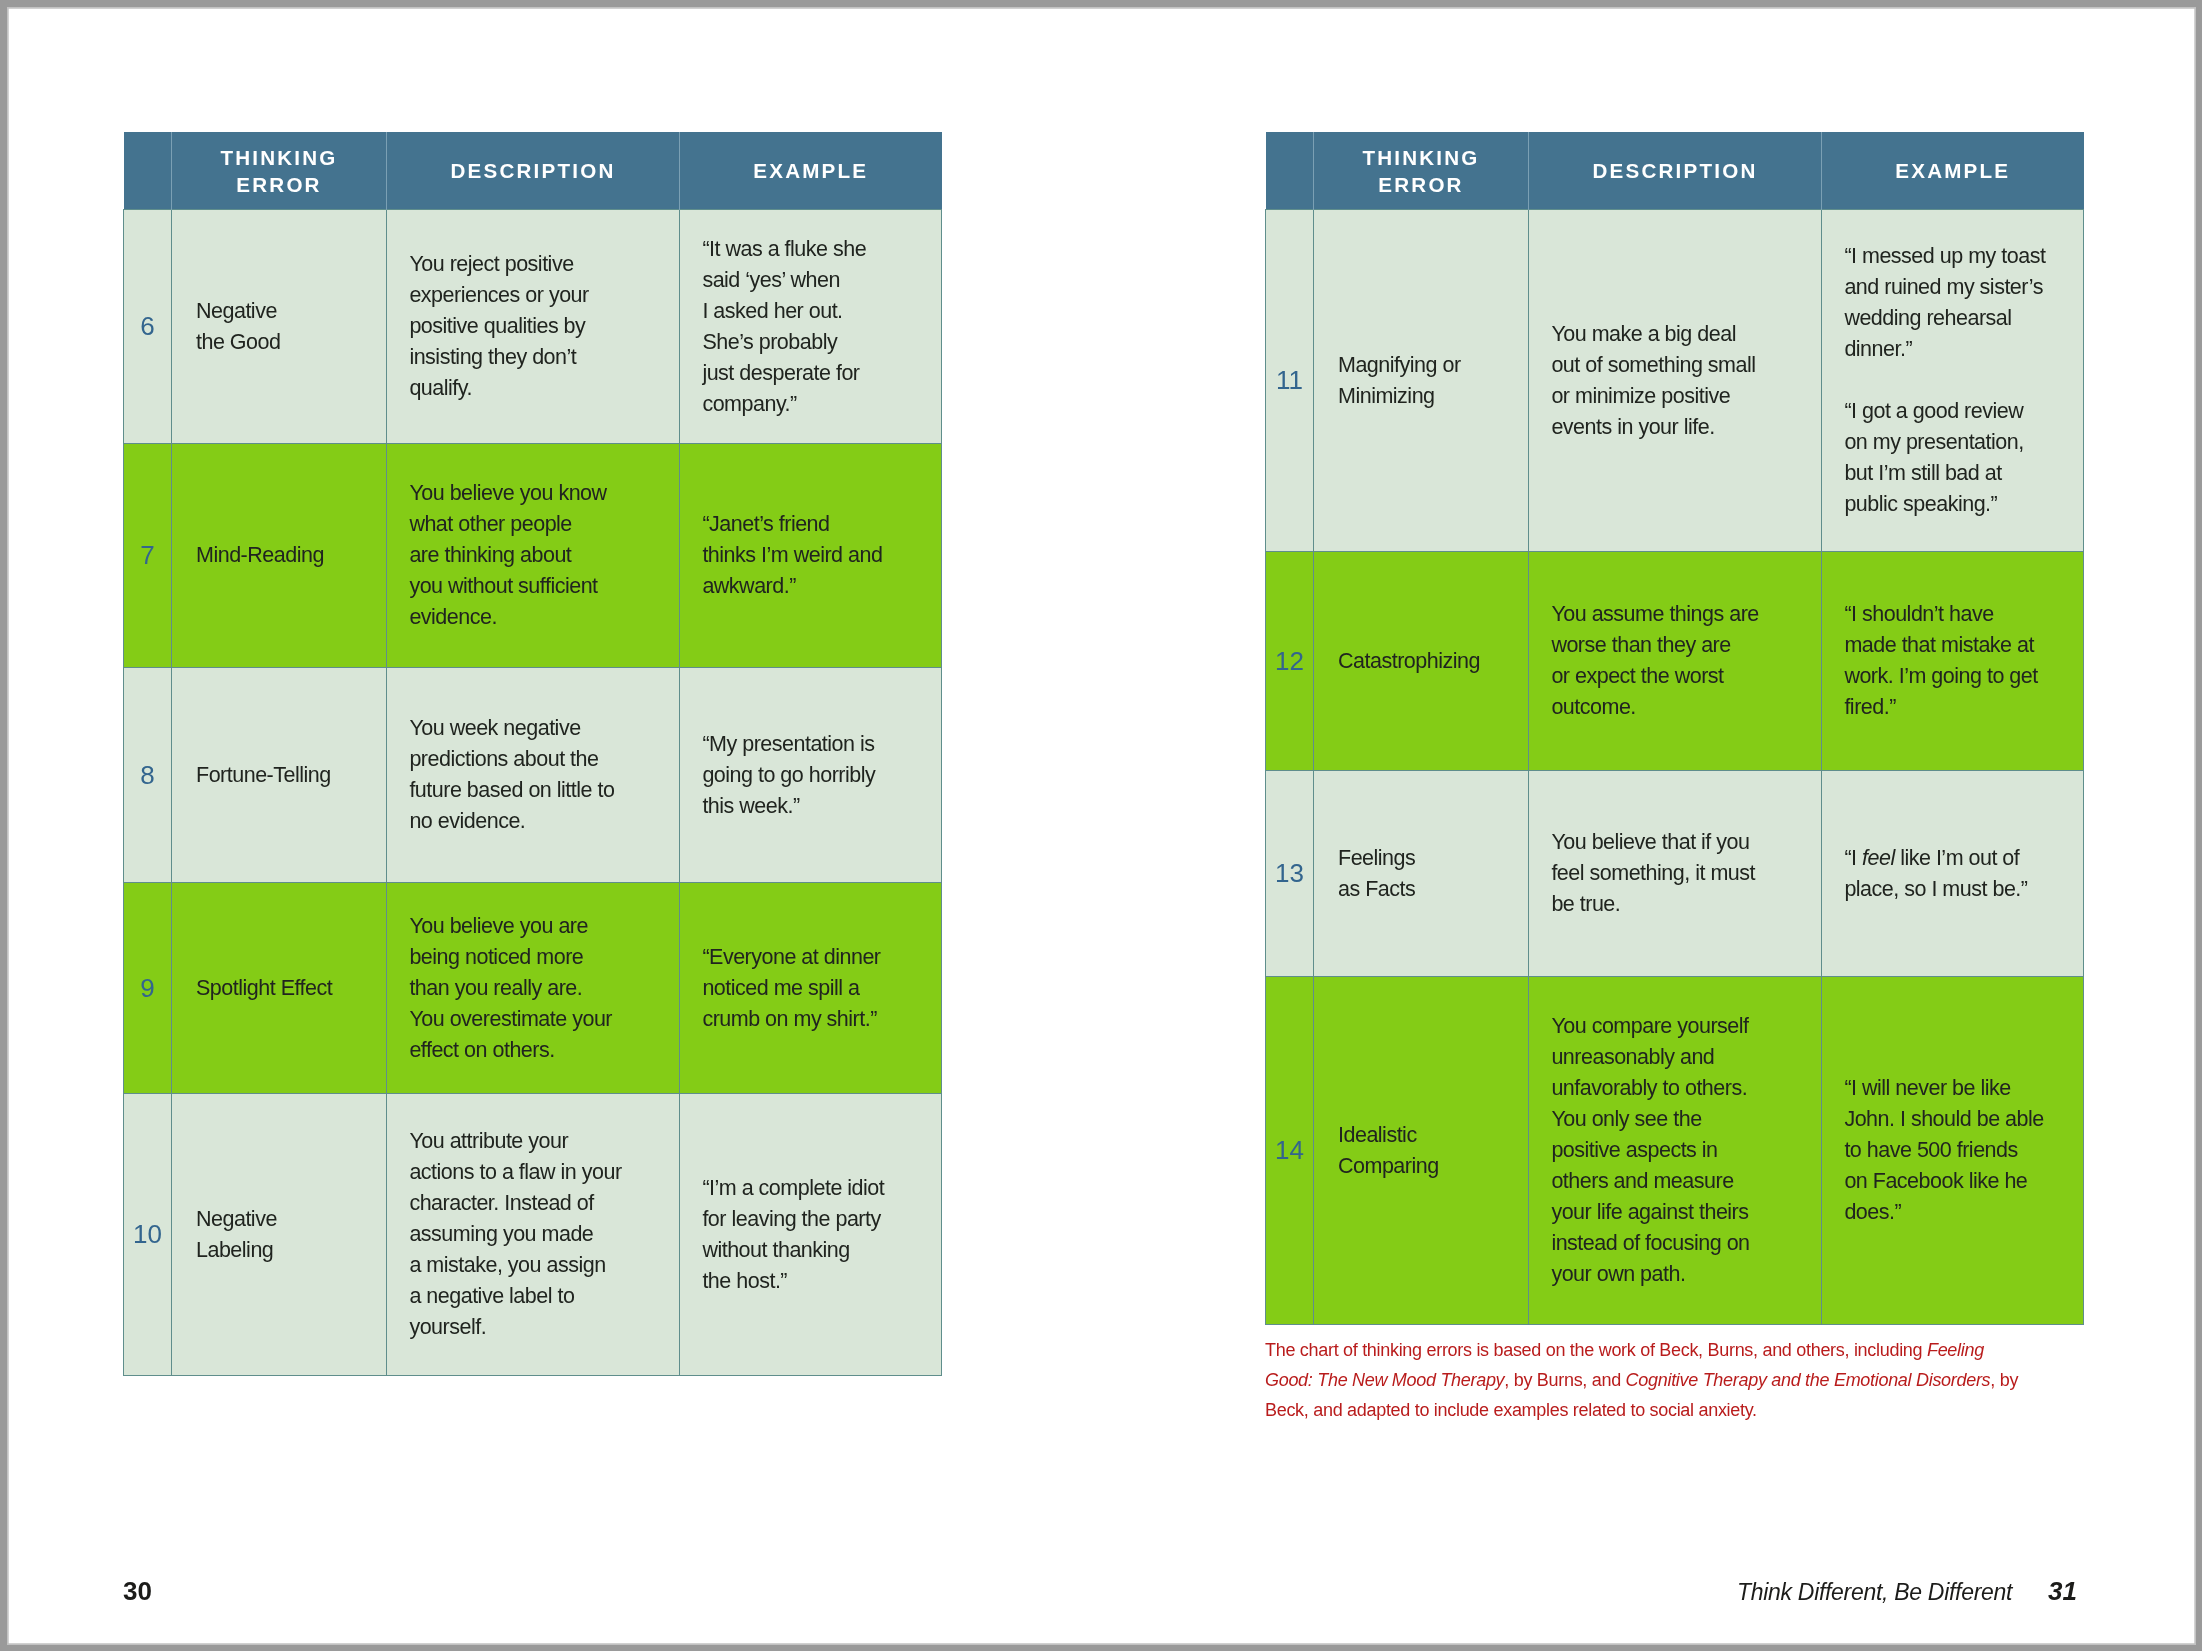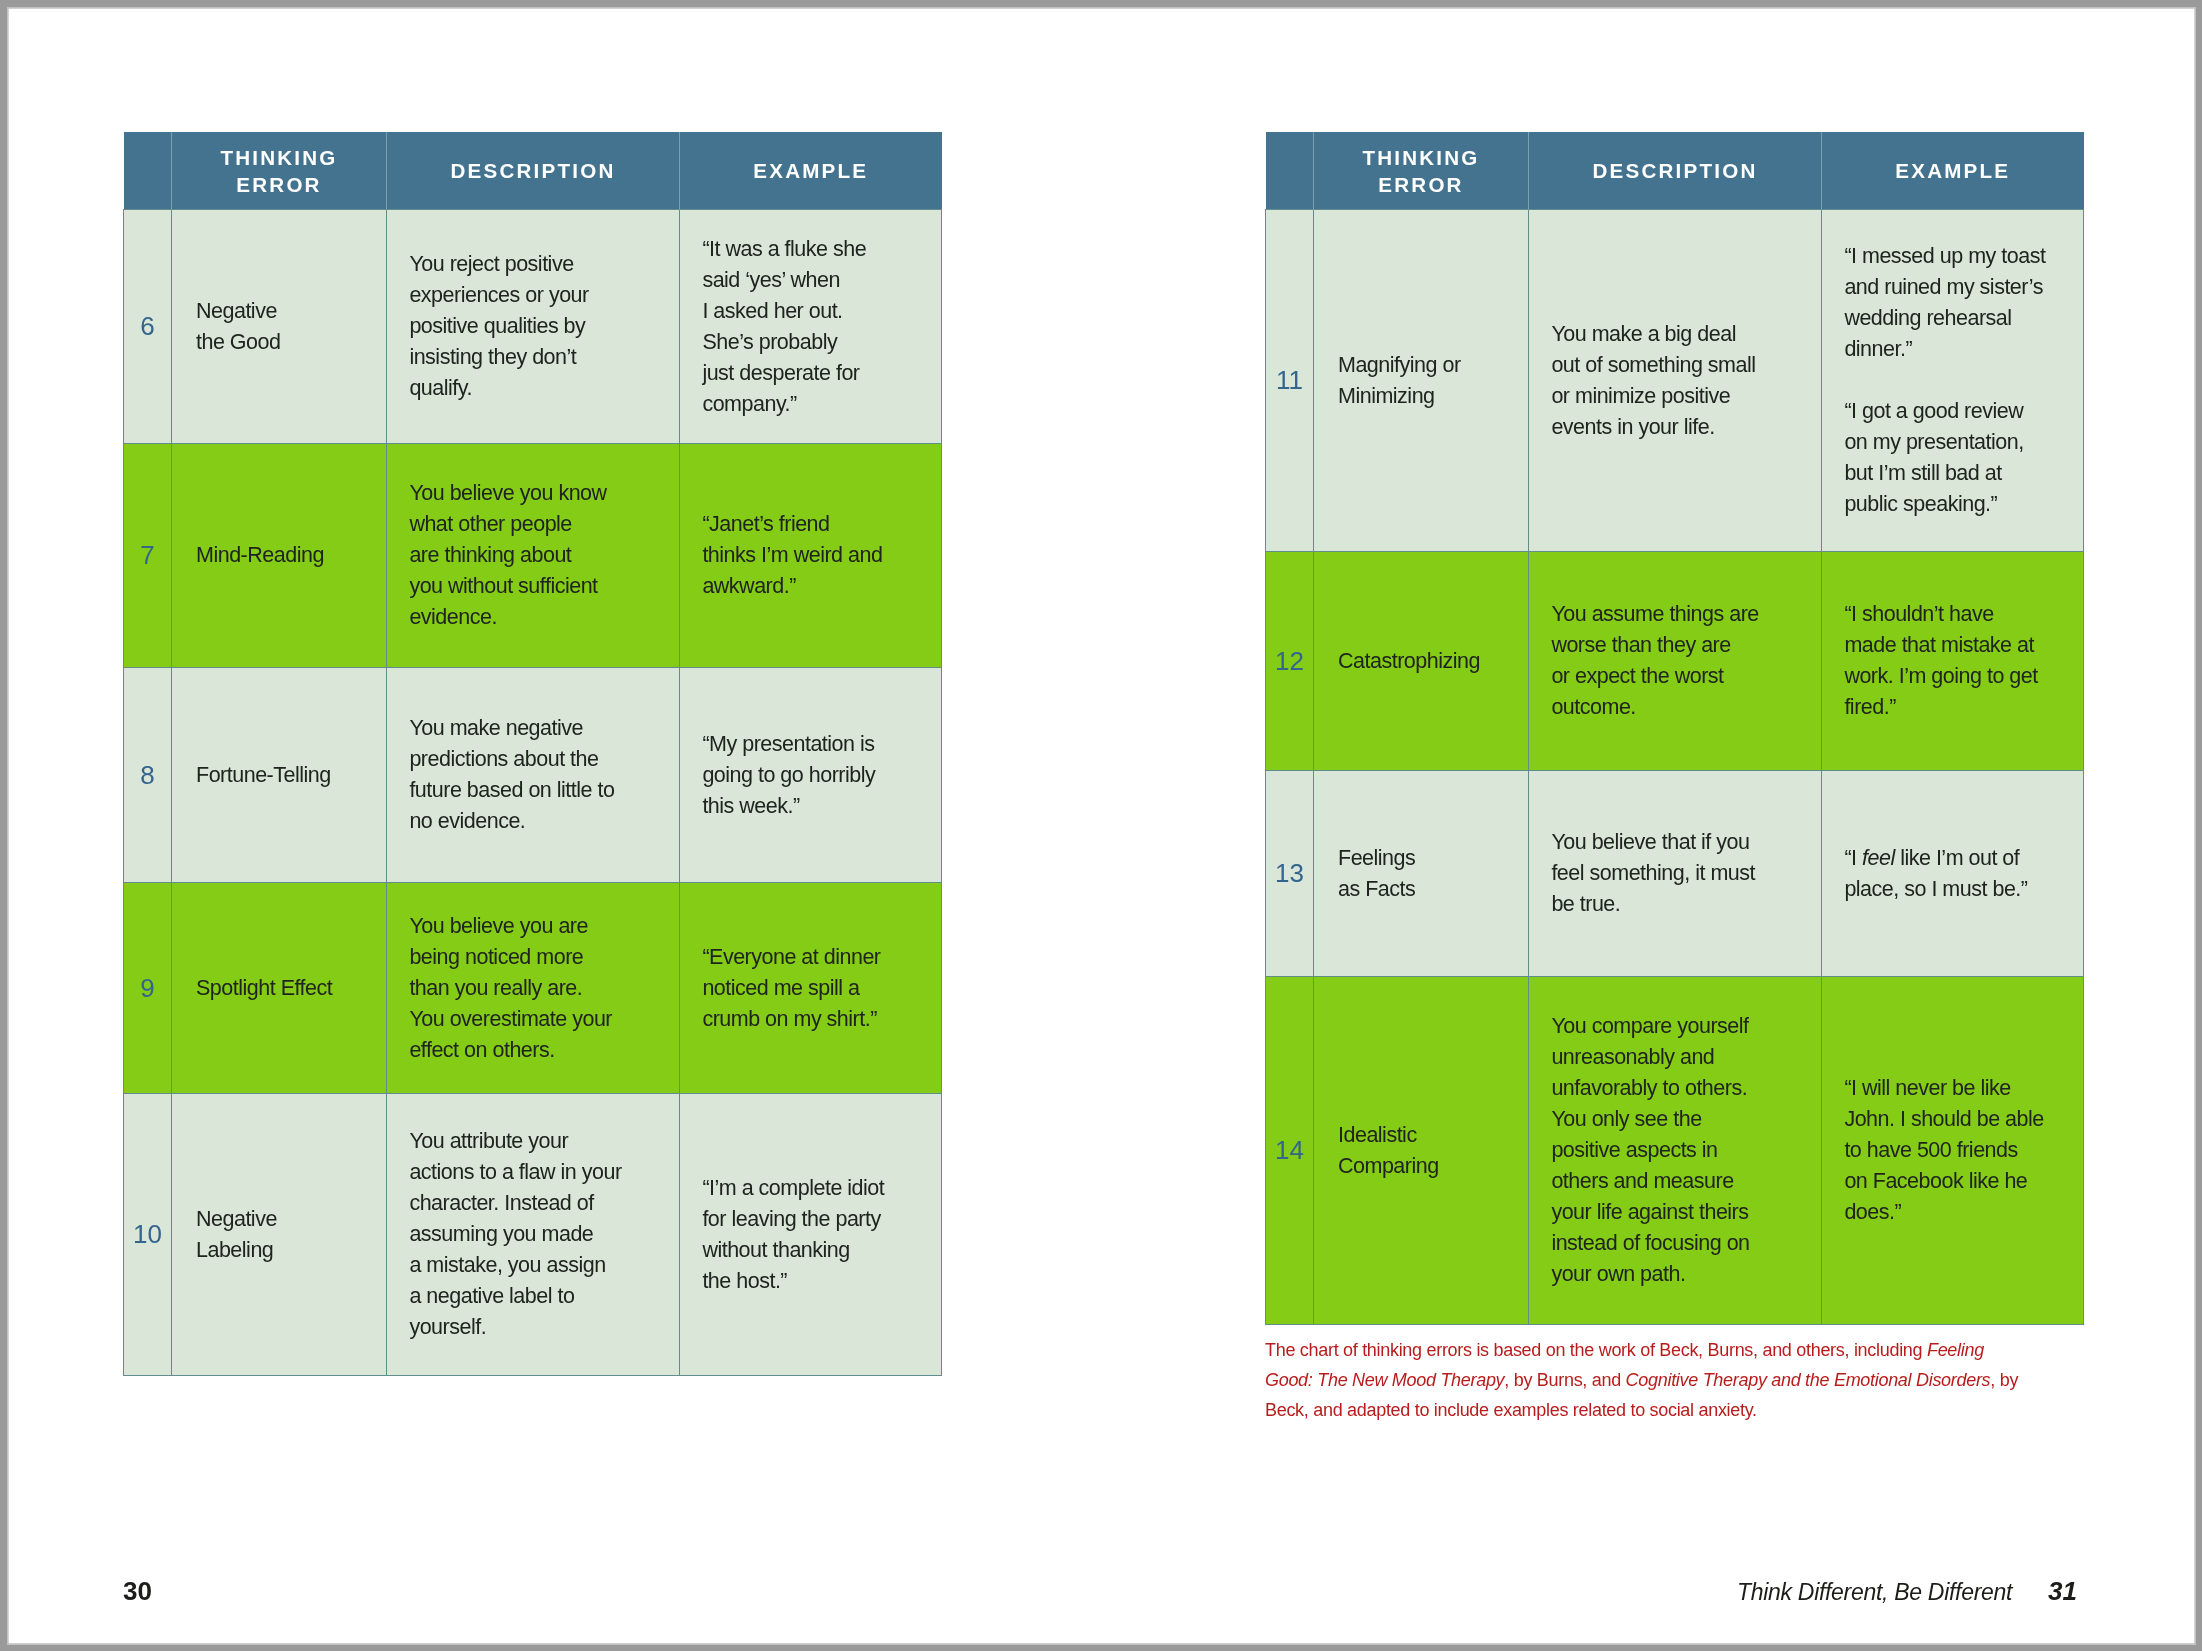--- a/index.html
+++ b/index.html
@@ -113,21 +113,21 @@
 are thinking about
 you without sufficient
 evidence.</td>
         <td>“Janet’s friend
 thinks I’m weird and
 awkward.”</td>
       </tr>
       <tr class="shaded" style="height:215px">
         <td class="num">8</td>
         <td class="err">Fortune-Telling</td>
-        <td>You make negative
+        <td>You week negative
 predictions about the
 future based on little to
 no evidence.</td>
         <td>“My presentation is
 going to go horribly
 this week.”</td>
       </tr>
       <tr style="height:211px">
         <td class="num">9</td>
         <td class="err">Spotlight Effect</td>

